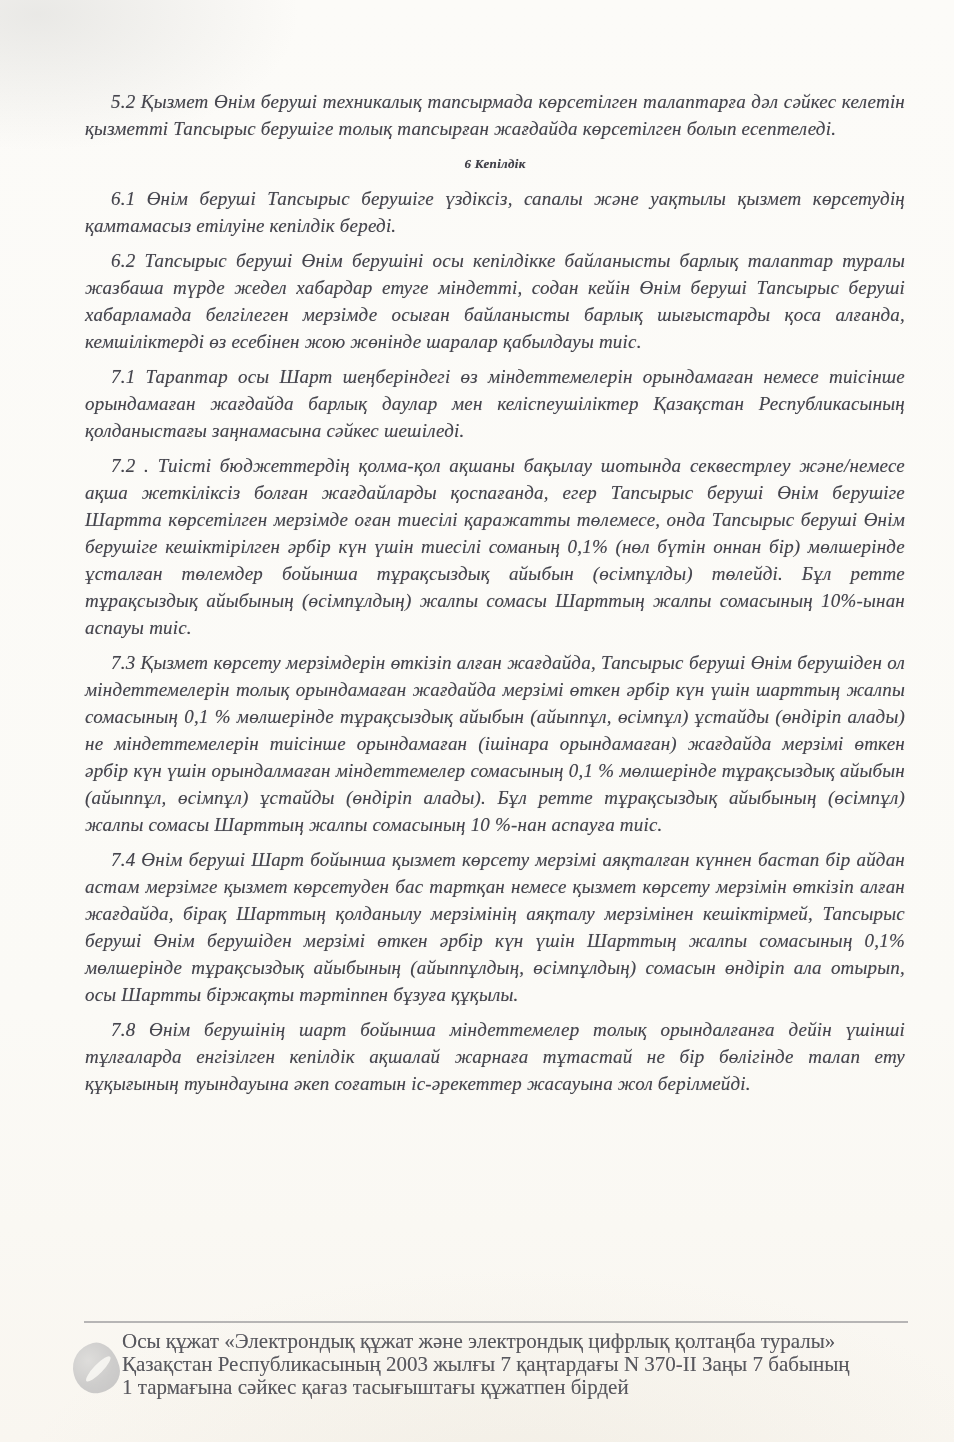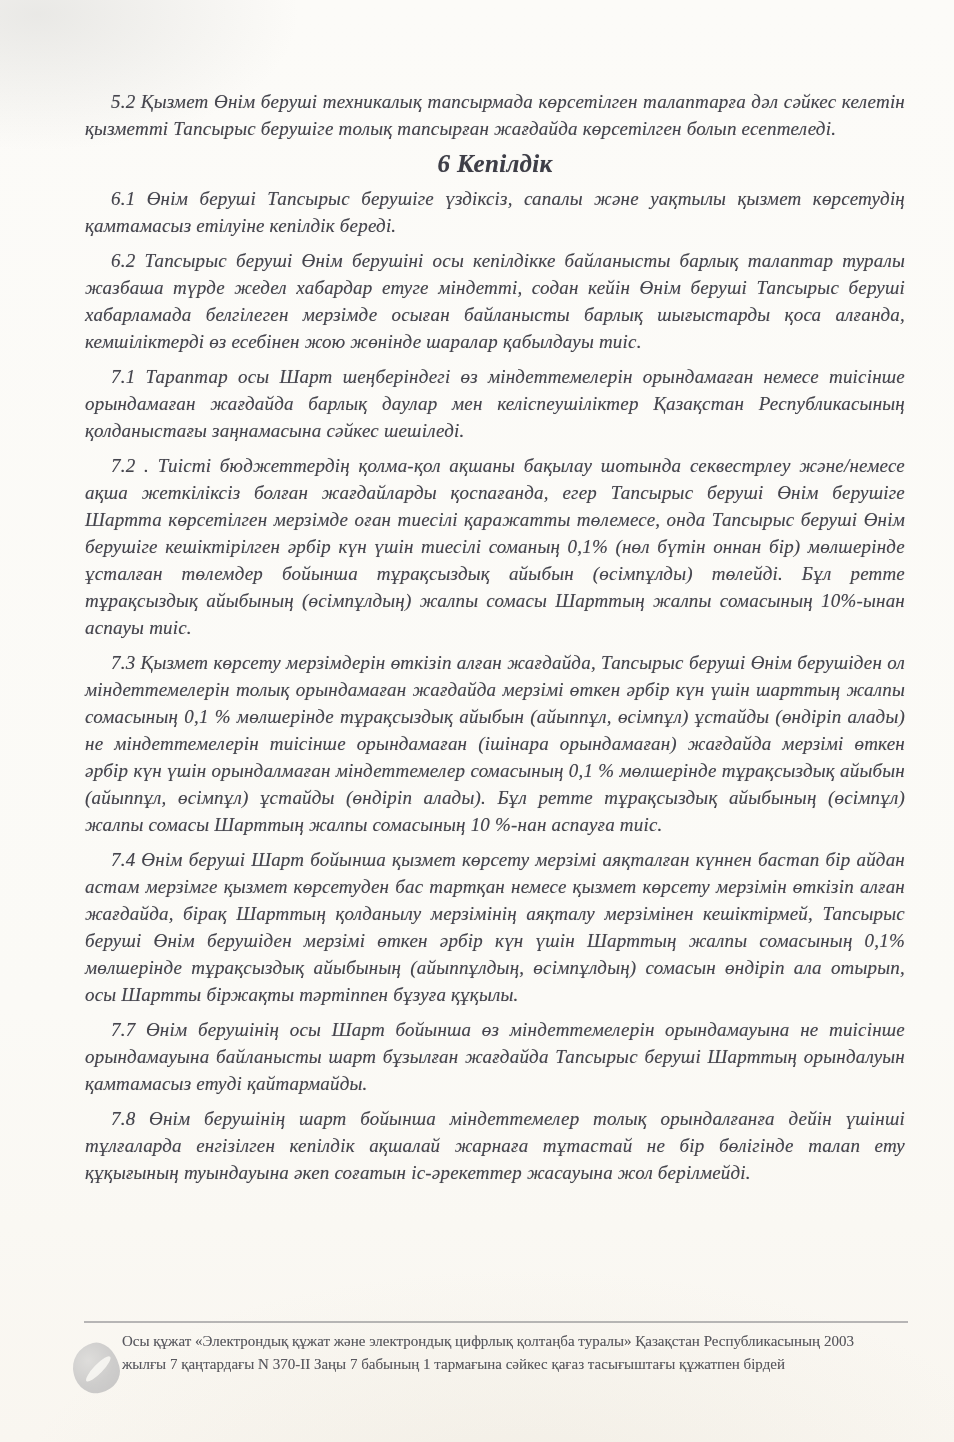--- a/index.html
+++ b/index.html
@@ -31,21 +31,21 @@
     margin: 0 0 8px 0;
     font-size: 19px;
     line-height: 27px;
     text-align: justify;
     text-indent: 26px;
     letter-spacing: 0.2px;
     text-shadow: 0 0 0.7px rgba(72,72,82,0.45);
   }
   .heading {
     margin: 0 0 8px 0;
-    font-size: 25px;
+    font-size: 13px;
     line-height: 27px;
     font-weight: bold;
     text-align: center;
     text-indent: 0;
     color: #3e3e47;
     letter-spacing: 0.3px;
     text-shadow: 0 0 0.7px rgba(62,62,71,0.5);
   }
   .footer-rule {
     position: absolute;
@@ -53,21 +53,21 @@
     top: 1321px;
     width: 824px;
     height: 2px;
     background: rgba(128,128,131,0.55);
   }
   .footer-note {
     position: absolute;
     left: 122px;
     top: 1330px;
     width: 740px;
-    font-size: 15px;
+    font-size: 21px;
     line-height: 23px;
     color: #58585e;
     text-shadow: 0 0 0.6px rgba(88,88,94,0.4);
   }
   .stamp {
     position: absolute;
     left: 73px;
     top: 1343px;
     width: 46px;
     height: 50px;
@@ -95,21 +95,20 @@
 
   <div class="content">
     <p class="clause">5.2 Қызмет Өнім беруші техникалық тапсырмада көрсетілген талаптарға дәл сәйкес келетін қызметті Тапсырыс берушіге толық тапсырған жағдайда көрсетілген болып есептеледі.</p>
     <p class="clause heading">6 Кепілдік</p>
     <p class="clause">6.1 Өнім беруші Тапсырыс берушіге үздіксіз, сапалы және уақтылы қызмет көрсетудің қамтамасыз етілуіне кепілдік береді.</p>
     <p class="clause">6.2 Тапсырыс беруші Өнім берушіні осы кепілдікке байланысты барлық талаптар туралы жазбаша түрде жедел хабардар етуге міндетті, содан кейін Өнім беруші Тапсырыс беруші хабарламада белгілеген мерзімде осыған байланысты барлық шығыстарды қоса алғанда, кемшіліктерді өз есебінен жою жөнінде шаралар қабылдауы тиіс.</p>
     <p class="clause">7.1 Тараптар осы Шарт шеңберіндегі өз міндеттемелерін орындамаған немесе тиісінше орындамаған жағдайда барлық даулар мен келіспеушіліктер Қазақстан Республикасының қолданыстағы заңнамасына сәйкес шешіледі.</p>
     <p class="clause">7.2 . Тиісті бюджеттердің қолма-қол ақшаны бақылау шотында секвестрлеу және/немесе ақша жеткіліксіз болған жағдайларды қоспағанда, егер Тапсырыс беруші Өнім берушіге Шартта көрсетілген мерзімде оған тиесілі қаражатты төлемесе, онда Тапсырыс беруші Өнім берушіге кешіктірілген әрбір күн үшін тиесілі соманың 0,1% (нөл бүтін оннан бір) мөлшерінде ұсталған төлемдер бойынша тұрақсыздық айыбын (өсімпұлды) төлейді. Бұл ретте тұрақсыздық айыбының (өсімпұлдың) жалпы сомасы Шарттың жалпы сомасының 10%-ынан аспауы тиіс.</p>
     <p class="clause">7.3 Қызмет көрсету мерзімдерін өткізіп алған жағдайда, Тапсырыс беруші Өнім берушіден ол міндеттемелерін толық орындамаған жағдайда мерзімі өткен әрбір күн үшін шарттың жалпы сомасының 0,1 % мөлшерінде тұрақсыздық айыбын (айыппұл, өсімпұл) ұстайды (өндіріп алады) не міндеттемелерін тиісінше орындамаған (ішінара орындамаған) жағдайда мерзімі өткен әрбір күн үшін орындалмаған міндеттемелер сомасының 0,1 % мөлшерінде тұрақсыздық айыбын (айыппұл, өсімпұл) ұстайды (өндіріп алады). Бұл ретте тұрақсыздық айыбының (өсімпұл) жалпы сомасы Шарттың жалпы сомасының 10 %-нан аспауға тиіс.</p>
     <p class="clause">7.4 Өнім беруші Шарт бойынша қызмет көрсету мерзімі аяқталған күннен бастап бір айдан астам мерзімге қызмет көрсетуден бас тартқан немесе қызмет көрсету мерзімін өткізіп алған жағдайда, бірақ Шарттың қолданылу мерзімінің аяқталу мерзімінен кешіктірмей, Тапсырыс беруші Өнім берушіден мерзімі өткен әрбір күн үшін Шарттың жалпы сомасының 0,1% мөлшерінде тұрақсыздық айыбының (айыппұлдың, өсімпұлдың) сомасын өндіріп ала отырып, осы Шартты біржақты тәртіппен бұзуға құқылы.</p>
-    <p class="clause">7.7 Өнім берушінің осы Шарт бойынша өз міндеттемелерін орындамауына не тиісінше орындамауына байланысты шарт бұзылған жағдайда Тапсырыс беруші Шарттың орындалуын қамтамасыз етуді қайтармайды.</p>
     <p class="clause">7.8 Өнім берушінің шарт бойынша міндеттемелер толық орындалғанға дейін үшінші тұлғаларда енгізілген кепілдік ақшалай жарнаға тұтастай не бір бөлігінде талап ету құқығының туындауына әкеп соғатын іс-әрекеттер жасауына жол берілмейді.</p>
   </div>
 
   <div class="footer-rule"></div>
 
   <div class="stamp"></div>
 
   <div class="footer-note">Осы құжат «Электрондық құжат және электрондық цифрлық қолтаңба туралы» Қазақстан Республикасының 2003 жылғы 7 қаңтардағы N 370-II Заңы 7 бабының 1 тармағына сәйкес қағаз тасығыштағы құжатпен бірдей</div>
 
 </div>

